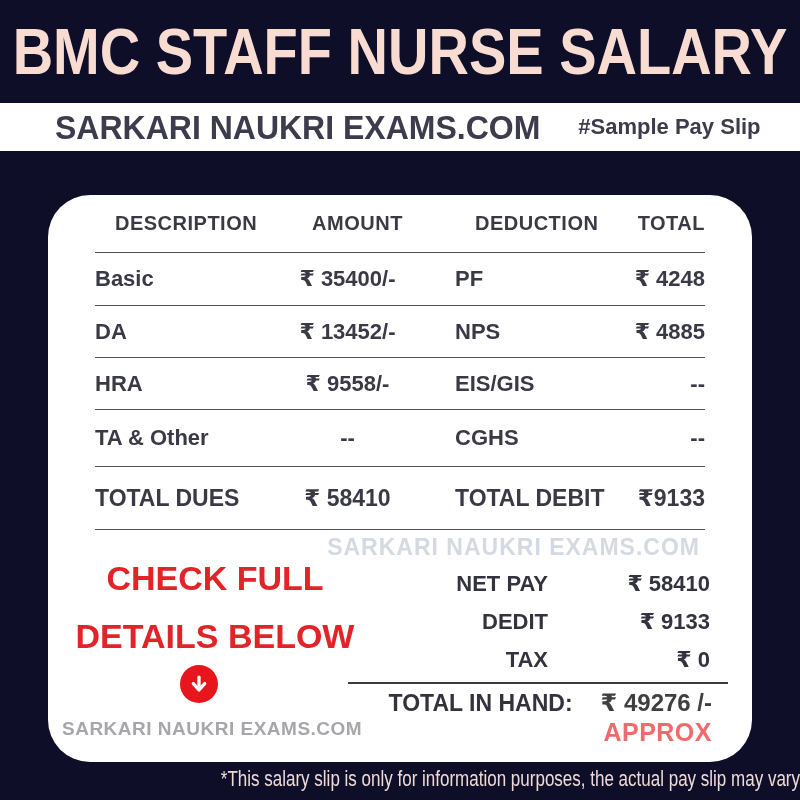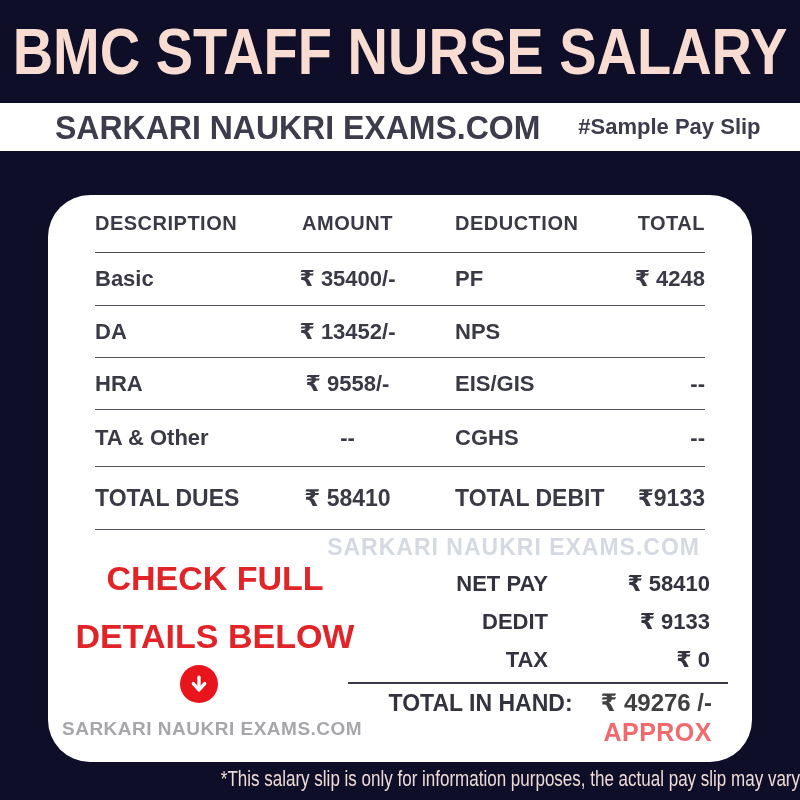--- a/index.html
+++ b/index.html
@@ -39,21 +39,21 @@
     background:#ffffff; border-radius:42px;
   }
 
   
   .pay-table{ padding:0 47px; }
   .t-row{
     display:grid; grid-template-columns:185px 135px 160px 130px;
     align-items:center; border-bottom:1px solid #50505a;
   }
   .t-head{ height:58px; }
-  .t-head .cell{ font-size:20px; font-weight:bold; color:#3a3a46; letter-spacing:0.5px; }
+  .t-head .cell{ font-size:20px; font-weight:bold; color:#3a3a46; letter-spacing:0.5px;margin-left:20px; }
   .t-data1{ height:53px; }
   .t-data{ height:52px; }
   .t-data4{ height:57px; }
   .t-total{ height:63px; }
   .cell{ font-size:22px; font-weight:bold; color:#3a3a46; white-space:nowrap; }
   .cell.c-amount{ text-align:center; }
   .cell.c-deduction{ padding-left:40px; }
   .cell.c-total{ text-align:right; }
   .t-total .cell{ font-size:23px; }
 
@@ -141,20 +141,21 @@
     <div class="t-row t-data1">
       <div class="cell c-desc">Basic</div>
       <div class="cell c-amount">₹ 35400/-</div>
       <div class="cell c-deduction">PF</div>
       <div class="cell c-total">₹ 4248</div>
     </div>
     <div class="t-row t-data">
       <div class="cell c-desc">DA</div>
       <div class="cell c-amount">₹ 13452/-</div>
       <div class="cell c-deduction">NPS</div>
+      <div class="cell c-total">₹ 4885</div>
     </div>
     <div class="t-row t-data">
       <div class="cell c-desc">HRA</div>
       <div class="cell c-amount">₹ 9558/-</div>
       <div class="cell c-deduction">EIS/GIS</div>
       <div class="cell c-total">--</div>
     </div>
     <div class="t-row t-data4">
       <div class="cell c-desc">TA &amp; Other</div>
       <div class="cell c-amount">--</div>

